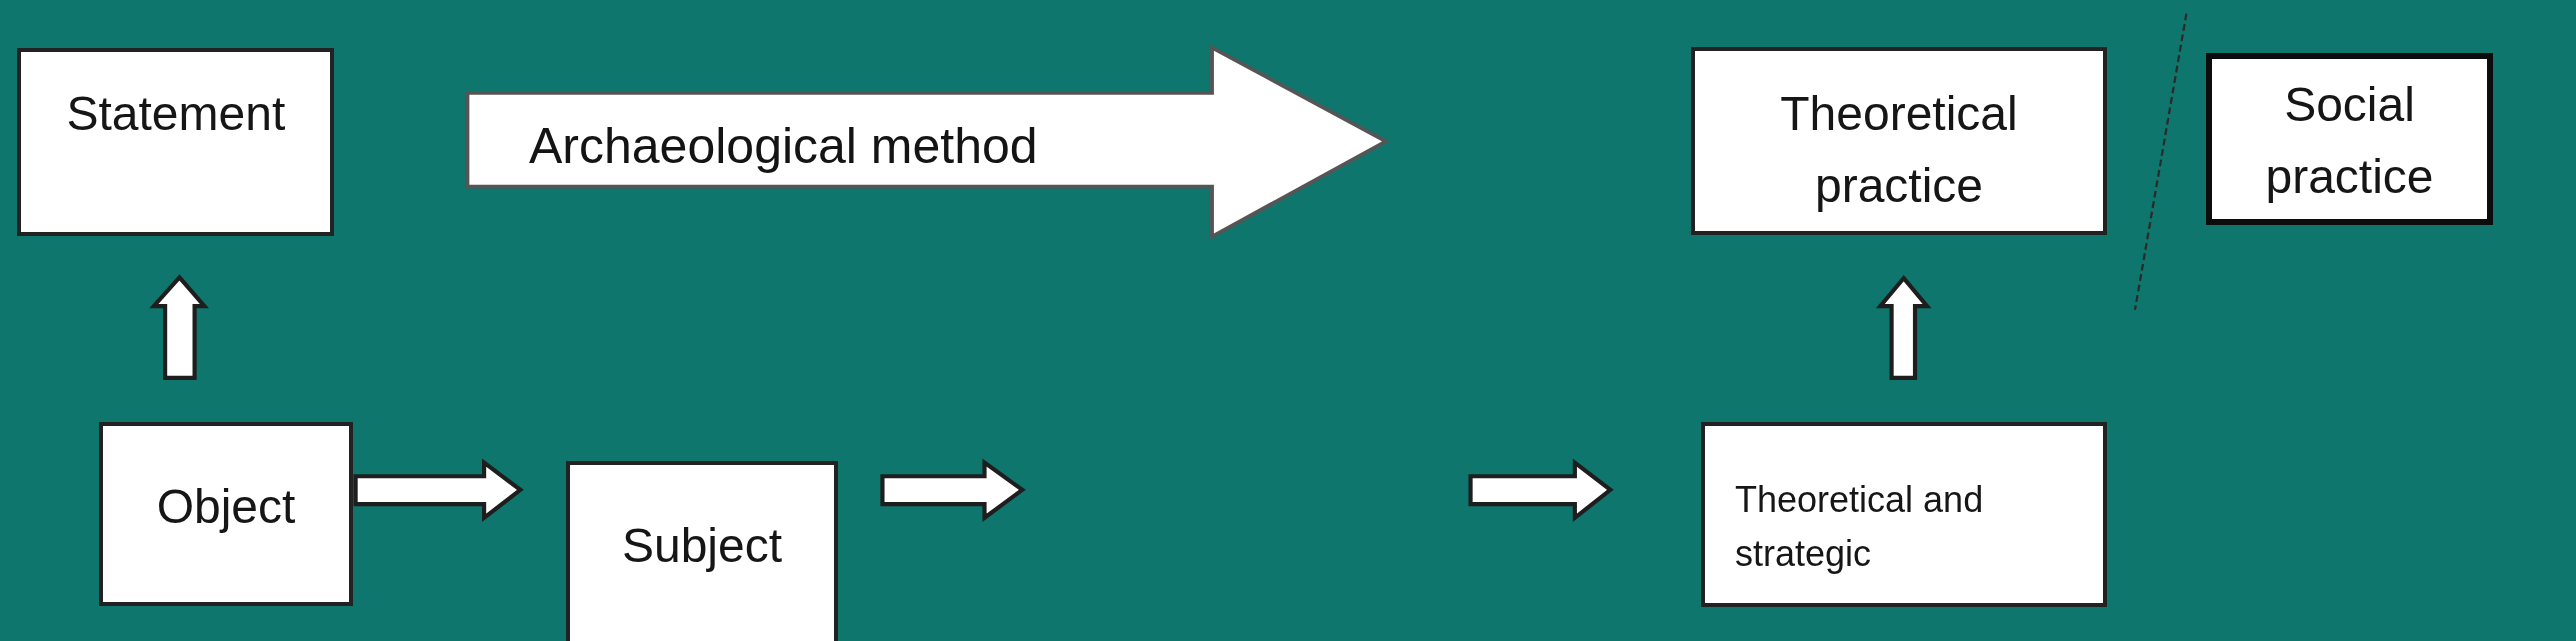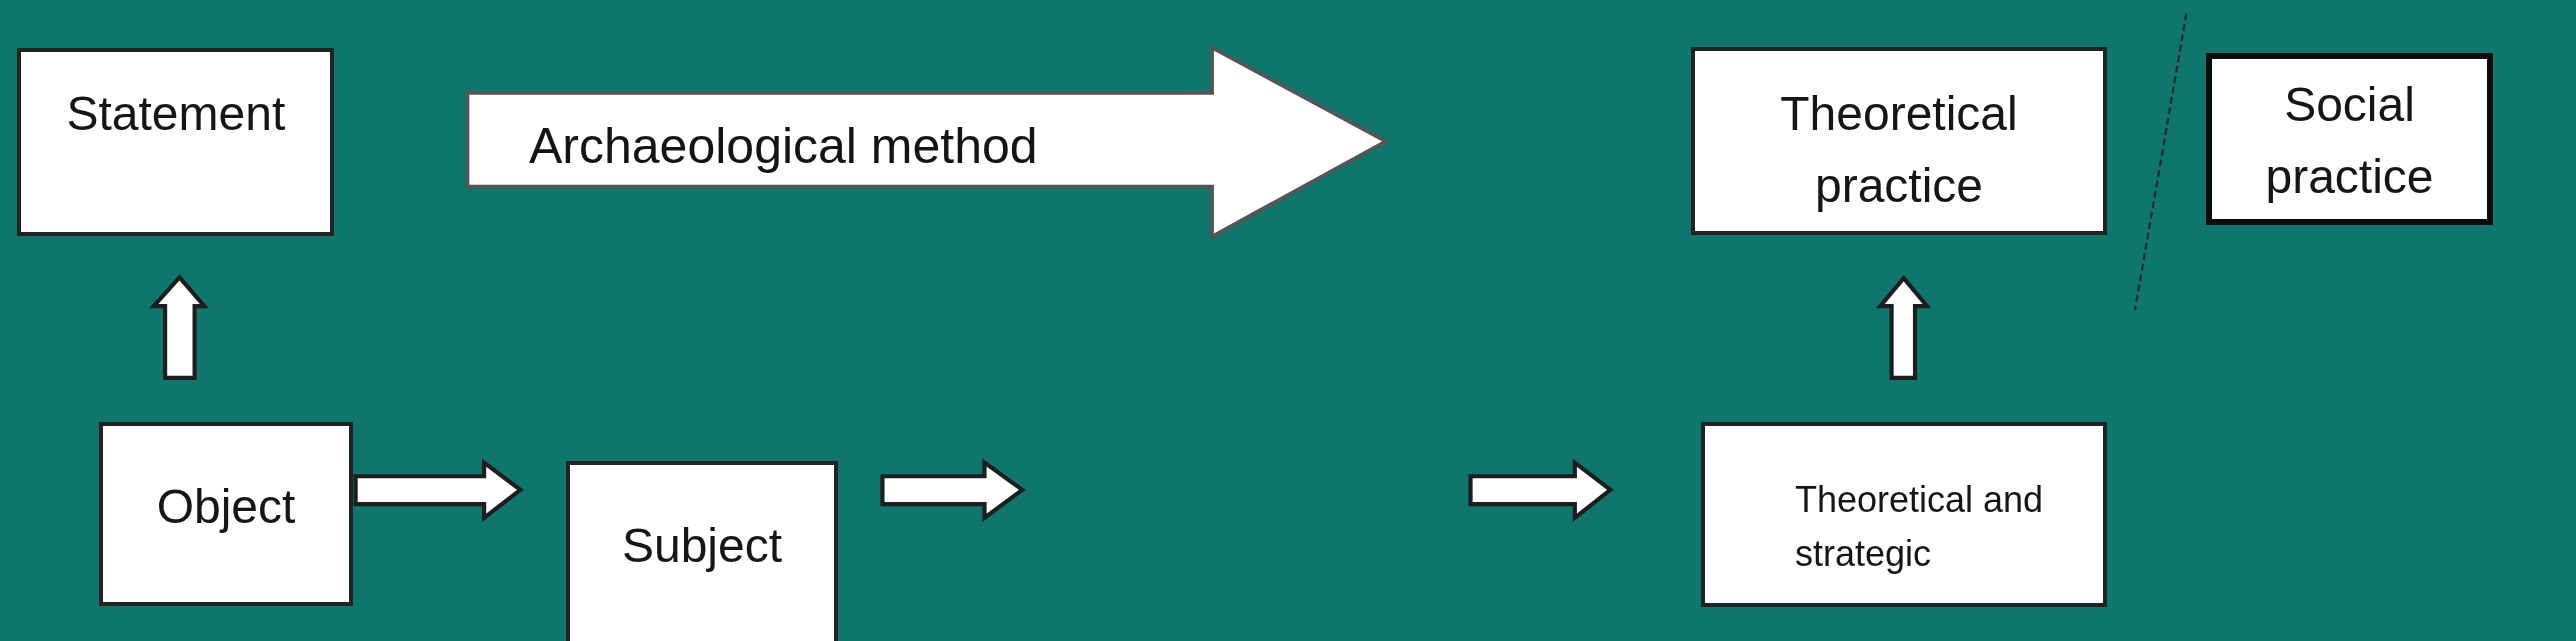--- a/index.html
+++ b/index.html
@@ -35,21 +35,21 @@
     font-size: 48px;
     line-height: 1.5;
     color: #161616;
   }
   .box-statement   { left: 17.4px;   top: 48px;  width: 317px; height: 188px; padding-bottom: 56px; }
   .box-object      { left: 68px;   top: 422px; width: 254px; height: 184px; padding-bottom: 15px; margin-left: 31px; }
   .box-subject     { left: 566px;  top: 421px; width: 272px; height: 188px; padding-bottom: 18px; margin-top: 40px; }
   .box-concepts    { left: 1068px; top: 421px; width: 361px; height: 188px; padding-bottom: 21px; }
   .box-theoretical {
     left: 1701px; top: 422px; width: 406px; height: 185px;
-    justify-content: center;
+    justify-content: flex-start;
     text-align: left;
     padding-left: 30px;
     padding-top: 25px;
     font-size: 36px;
     line-height: 54px;
   }
   .box-discursive  { left: 1691px; top: 47px; width: 416px; height: 188px; padding-top: 18px; }
   .box-social      {
     left: 2206px; top: 53px; width: 287px; height: 172px;
     border: 6.8px solid #0c0c0c;

